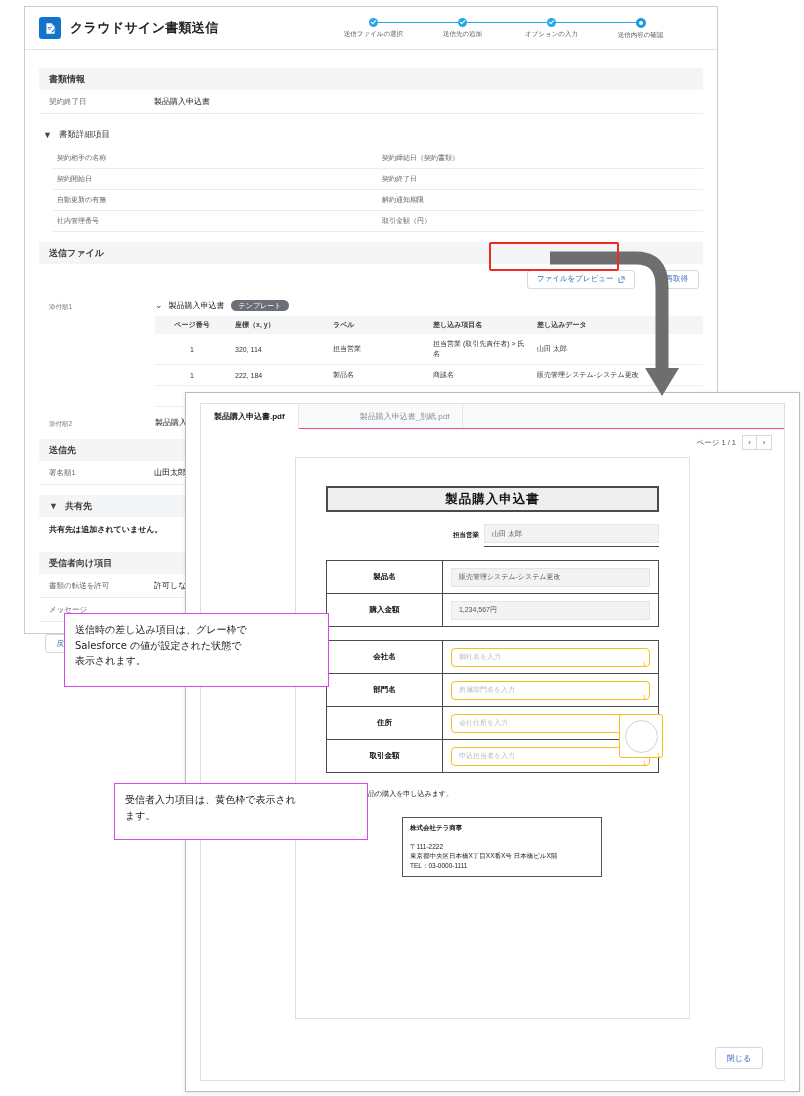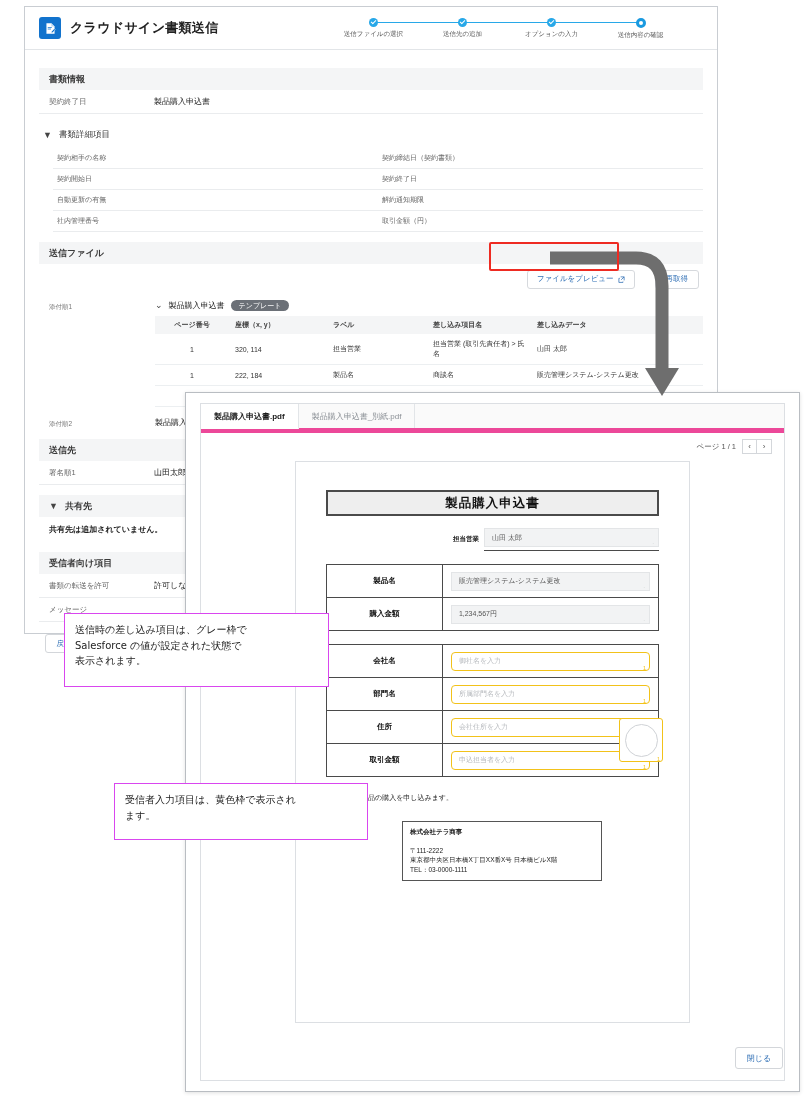--- a/index.html
+++ b/index.html
@@ -109,21 +109,21 @@
   
   #preview-window{
     position:absolute;left:185px;top:392px;width:615px;height:700px;
     background:#fff;border:1px solid #b9bdc2;box-sizing:border-box;z-index:30;
     box-shadow:0 1px 4px rgba(0,0,0,.12);
   }
   .pv-inner{
     position:absolute;left:14px;top:10px;right:14px;bottom:10px;
     border:1px solid #dcdfe3;box-sizing:border-box;background:#fff;display:flex;flex-direction:column;
   }
-  .pv-tabs{display:flex;height:24px;background:#fafafa;border-bottom:5px solid #ec4899;flex:0 0 auto;}
+  .pv-tabs{display:flex;height:24px;background:#fafafa;border-bottom:1px solid #ec4899;flex:0 0 auto;gap:48px;}
   .pv-tab{
     display:flex;align-items:center;padding:0 13px;font-size:8px;color:#8a8f95;cursor:pointer;
     border-right:1px solid #e2e5e8;box-sizing:border-box;
   }
   .pv-tab.active{background:#fff;color:#1a1a1a;font-weight:bold;border-bottom:1px solid #fff;margin-bottom:-1px;}
   .pv-pagebar{display:flex;align-items:center;justify-content:flex-end;gap:0;padding:6px 12px 4px 0;flex:0 0 auto;}
   .pv-pagelabel{font-size:7.5px;color:#555;margin-right:6px;}
   .pg-btn{
     width:15px;height:15px;border:1px solid #d4d7db;background:#fff;display:flex;align-items:center;
     justify-content:center;font-size:8px;color:#555;cursor:pointer;box-sizing:border-box;
@@ -168,21 +168,21 @@
     width:14px;height:14px;border:1.6px solid #f2c21a;border-radius:2px;box-sizing:border-box;position:relative;
   }
   .chk-yellow .num{position:absolute;right:-1px;bottom:-5px;font-size:5.5px;color:#f2c21a;}
   .agree-txt{font-size:7px;color:#222;}
   .addr-box{
     margin:16px 0 0 76px;width:200px;border:1px solid #555;box-sizing:border-box;padding:6px 7px;
   }
   .addr-name{font-size:6.5px;color:#222;font-weight:bold;margin-bottom:9px;}
   .addr-l{font-size:6.5px;color:#222;line-height:1.45;}
   .pv-footer{
-    position:absolute;right:16px;bottom:22px;
+    position:absolute;right:36px;bottom:22px;
   }
   .close-btn{
     border:1px solid #d3d6da;background:#fff;border-radius:3px;height:20px;width:46px;
     display:flex;align-items:center;justify-content:center;font-size:8px;color:#2f6fb5;cursor:pointer;
   }
   
   .callout{
     position:absolute;background:#fff;border:1px solid #d946ef;box-sizing:border-box;z-index:60;
     padding:8px 10px;font-size:10px;color:#222;line-height:1.55;
     font-family:"DejaVu Sans","Liberation Sans",sans-serif;

